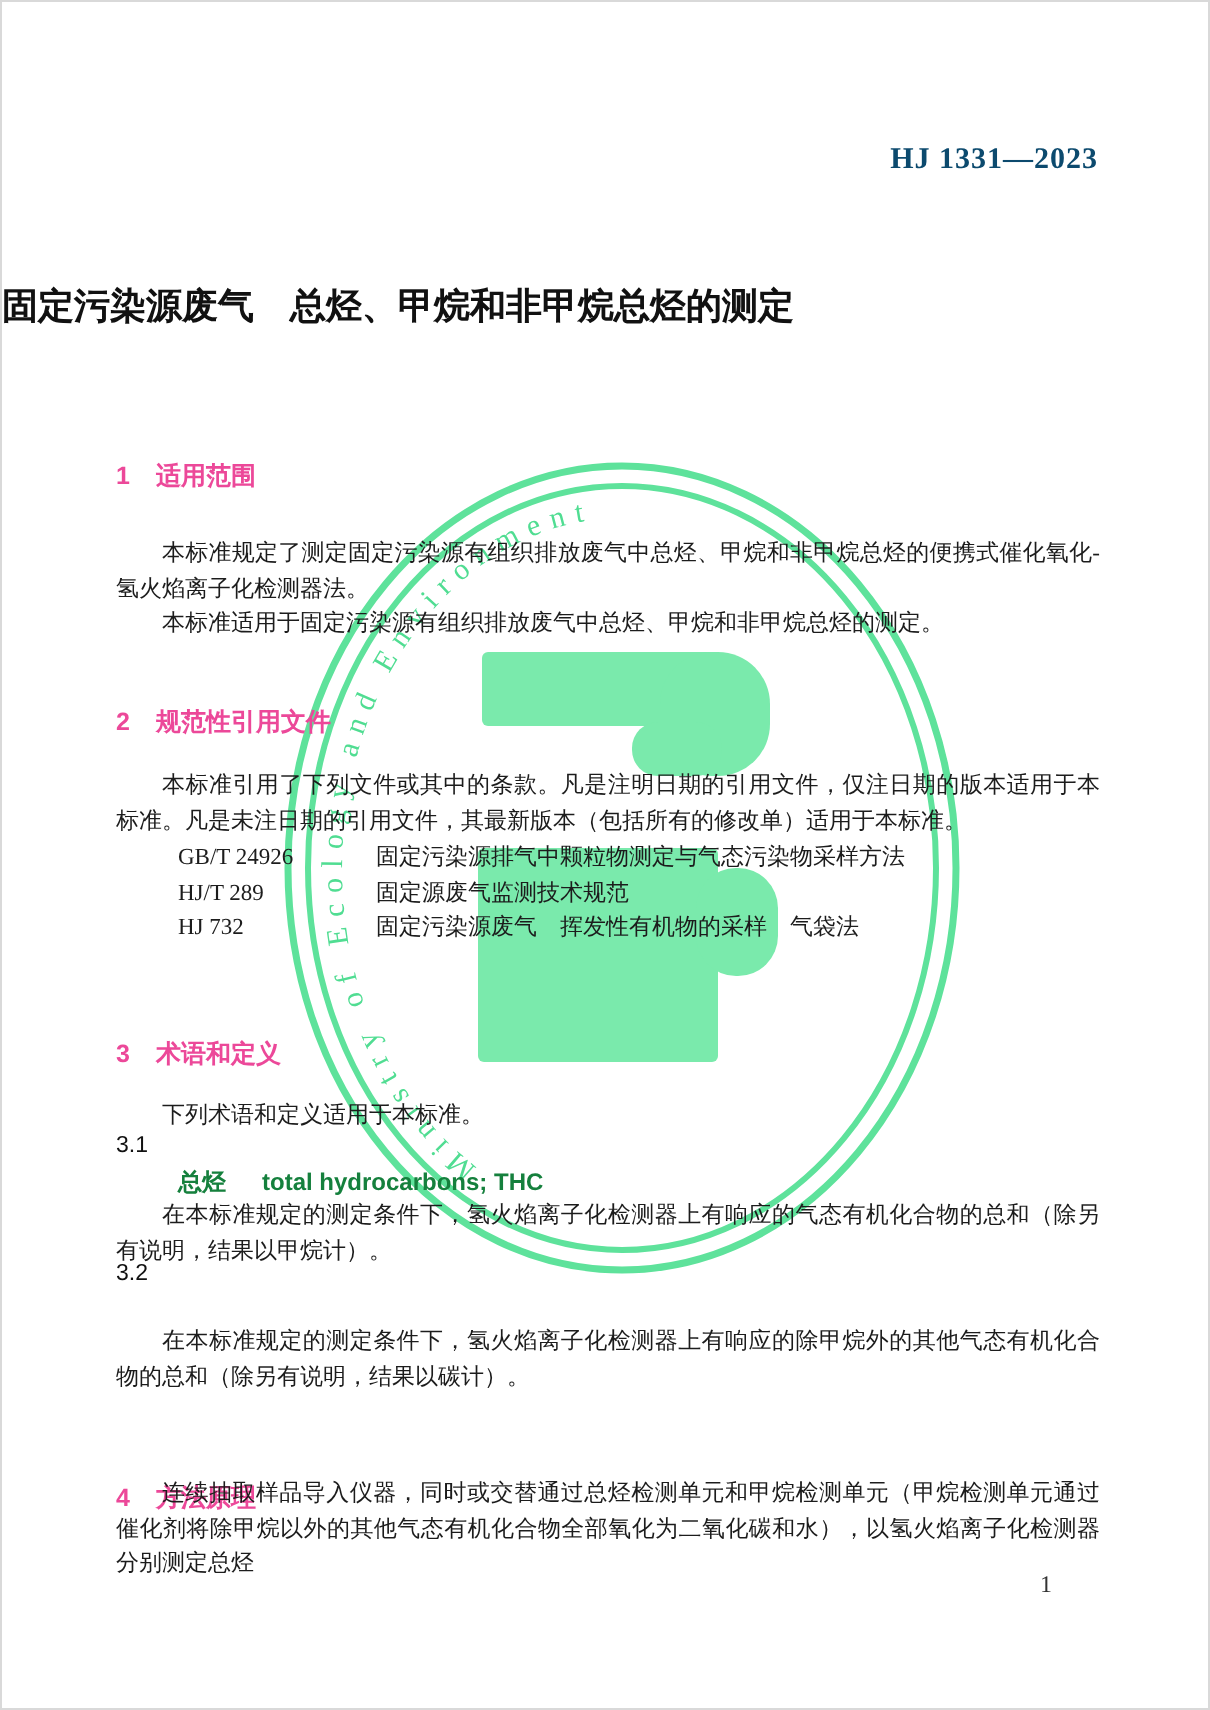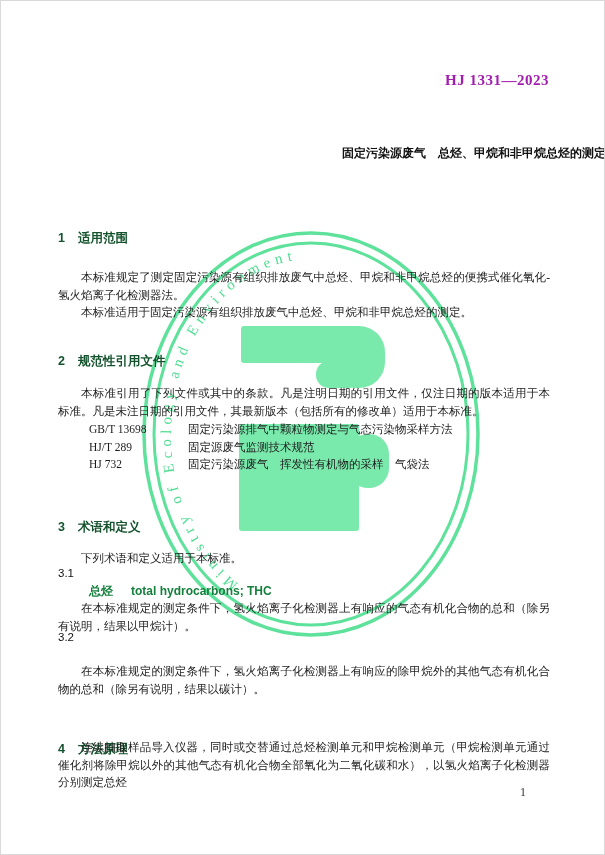--- a/index.html
+++ b/index.html
@@ -14,33 +14,33 @@
     font-family:"Liberation Serif", serif;
     color:#1c1c1c;
   }
   .watermark { position:absolute; left:0; top:0; z-index:0; }
   .layer { position:absolute; left:0; top:0; width:605px; height:855px; z-index:1; }
 
   .doc-code {
     position:absolute; top:71px; right:57px;
     font-family:"Liberation Serif", serif;
     font-weight:700; font-size:15px; letter-spacing:0.5px;
-    color:#a21caf;
+    color:#0c4a6e;
   }
   .title {
     position:absolute; top:138px; left:0; width:605px;
-    text-align:right;
+    text-align:left;
     font-family:"Liberation Sans", sans-serif;
-    font-weight:700; font-size:12px; line-height:29.5px;
+    font-weight:700; font-size:18px; line-height:29.5px;
     color:#111;
   }
   .sec-h {
     position:absolute; left:57px;
     font-family:"Liberation Sans", sans-serif;
-    font-weight:700; font-size:12.5px; color:#14532d;
+    font-weight:700; font-size:12.5px; color:#ec4899;
     white-space:nowrap;
   }
   .sec-h .num { margin-right:13px; }
   .body-block {
     position:absolute; left:57px; width:492px;
     font-size:11.5px; line-height:17.5px; color:#1c1c1c;
     text-align:justify;
   }
   .body-block p { margin:0; text-indent:2em; }
   .refs { position:absolute; left:88px; width:470px; font-size:11.5px; line-height:17.5px; }
@@ -107,21 +107,21 @@
     </div>
 
     <div class="sec-h" id="h2">
       <span class="num">2</span><span>规范性引用文件</span>
     </div>
     <div class="body-block" id="s2intro">
       <p>本标准引用了下列文件或其中的条款。凡是注明日期的引用文件，仅注日期的版本适用于本标准。凡是未注日期的引用文件，其最新版本（包括所有的修改单）适用于本标准。</p>
     </div>
     <div class="refs" id="refs">
       <div class="ref-row">
-        <span class="ref-code">GB/T 13698</span><span>固定污染源排气中颗粒物测定与气态污染物采样方法</span>
+        <span class="ref-code">GB/T 24926</span><span>固定污染源排气中颗粒物测定与气态污染物采样方法</span>
       </div>
       <div class="ref-row">
         <span class="ref-code">HJ/T 289</span><span>固定源废气监测技术规范</span>
       </div>
       <div class="ref-row">
         <span class="ref-code">HJ 732</span><span>固定污染源废气　挥发性有机物的采样　气袋法</span>
       </div>
     </div>
 
     <div class="sec-h" id="h3">

